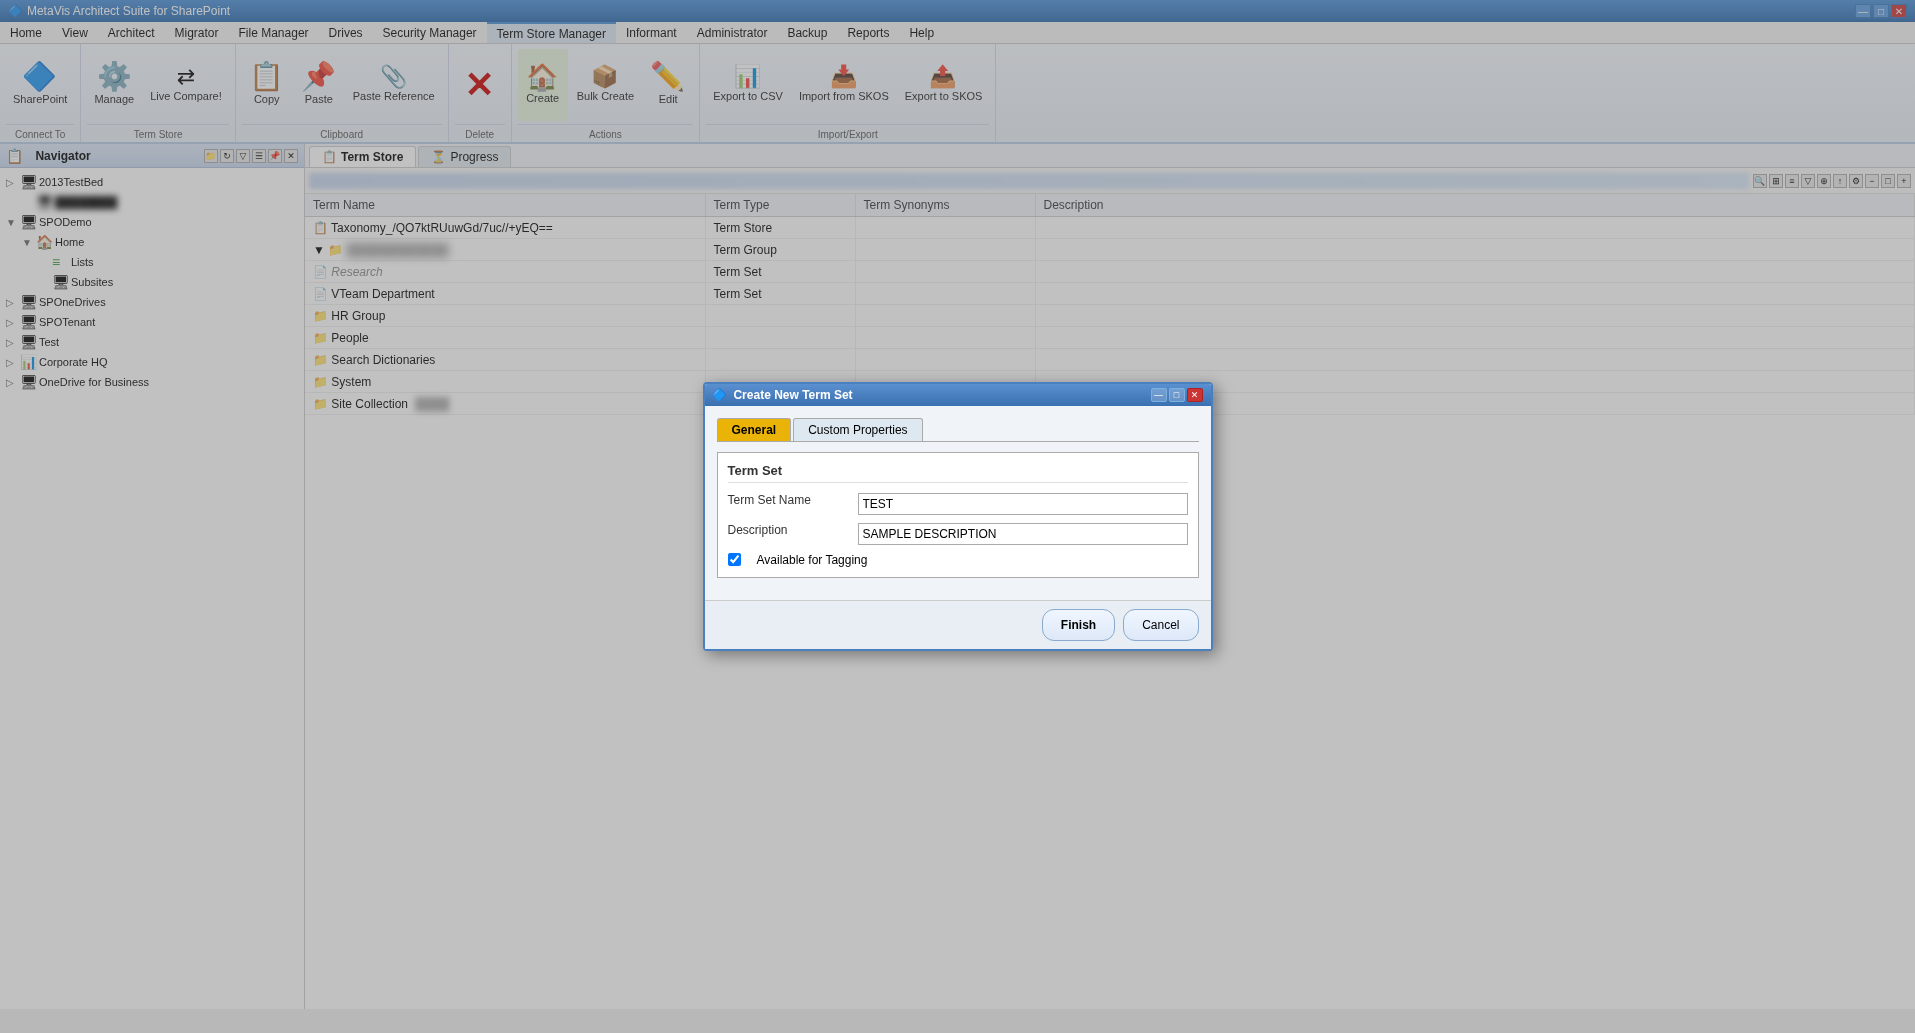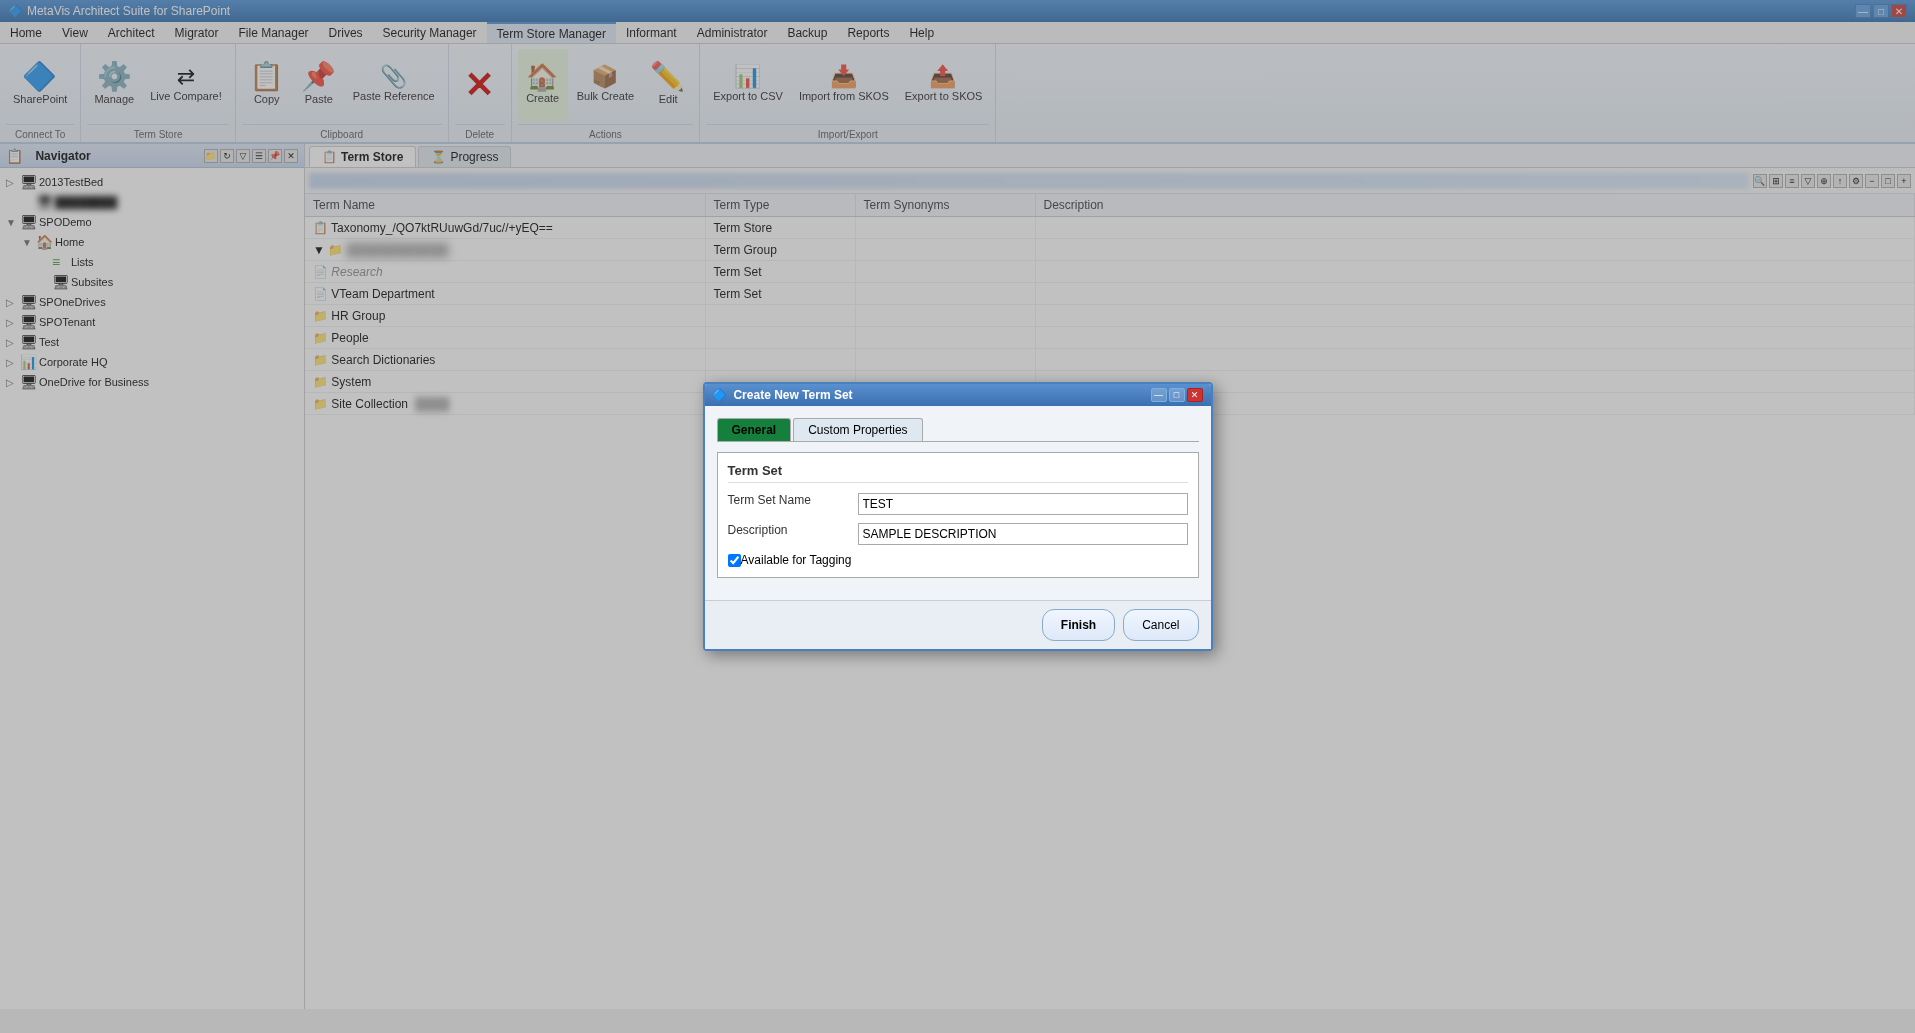--- a/index.html
+++ b/index.html
@@ -262,21 +262,21 @@
     .modal-tab {
       padding: 4px 14px;
       border: 1px solid #aaa;
       border-bottom: none;
       background: #dde8f0;
       cursor: pointer;
       font-size: 12px;
       margin-right: 2px;
       border-radius: 3px 3px 0 0;
     }
-    .modal-tab.active { background: #15803d; font-weight: bold; text-align: right; }
+    .modal-tab.active { background: #eab308; font-weight: bold; text-align: right; }
     #modal-section {
       border: 1px solid #aaa;
       background: white;
       padding: 10px;
       margin-bottom: 10px;
     }
     #modal-section-title {
       font-weight: bold;
       font-size: 13px;
       color: #333;
@@ -296,22 +296,22 @@
     }
     .form-input {
       flex: 1;
       height: 22px;
       border: 1px solid #aaa;
       padding: 2px 4px;
       font-size: 12px;
     }
     .form-checkbox-row {
       display: flex;
-      align-items: center;
-      gap: 0;
+      align-items: flex-start;
+      gap: 16px;
       margin-top: 4px;
     }
     #modal-footer {
       padding: 8px 12px;
       display: flex;
       justify-content: flex-end;
       gap: 8px;
       border-top: 1px solid #ccc;
       background: #e8eef4;
     }

